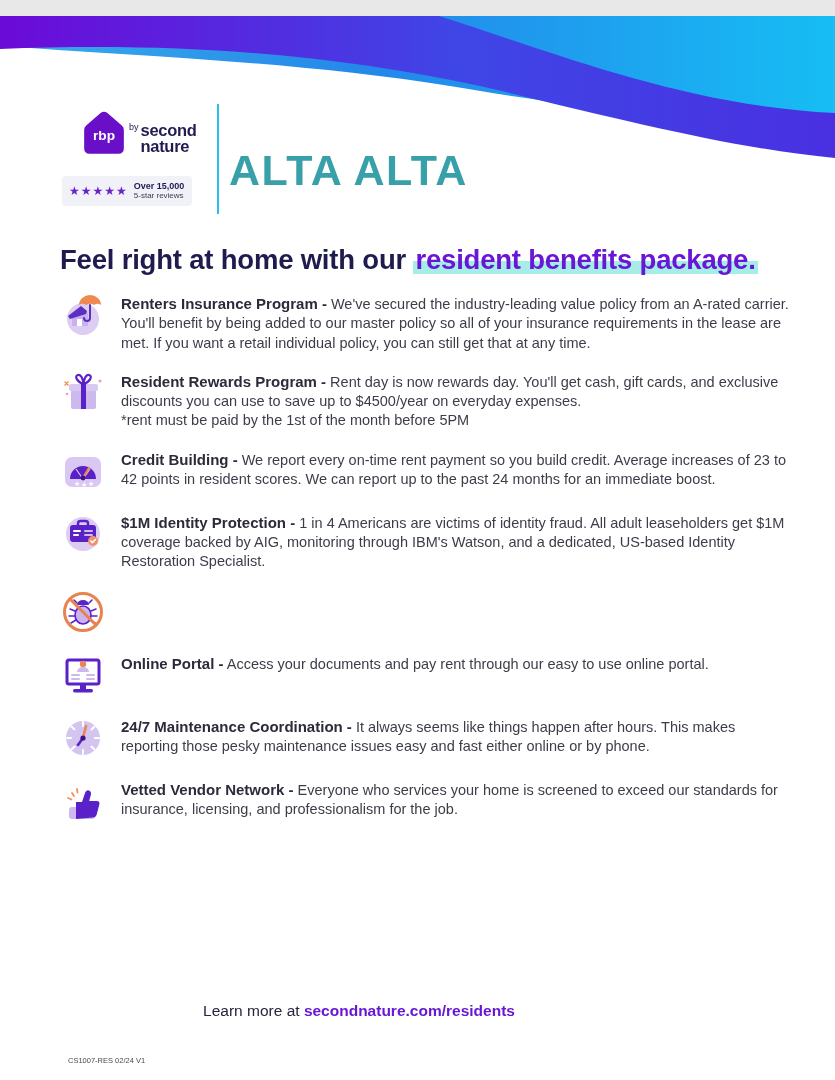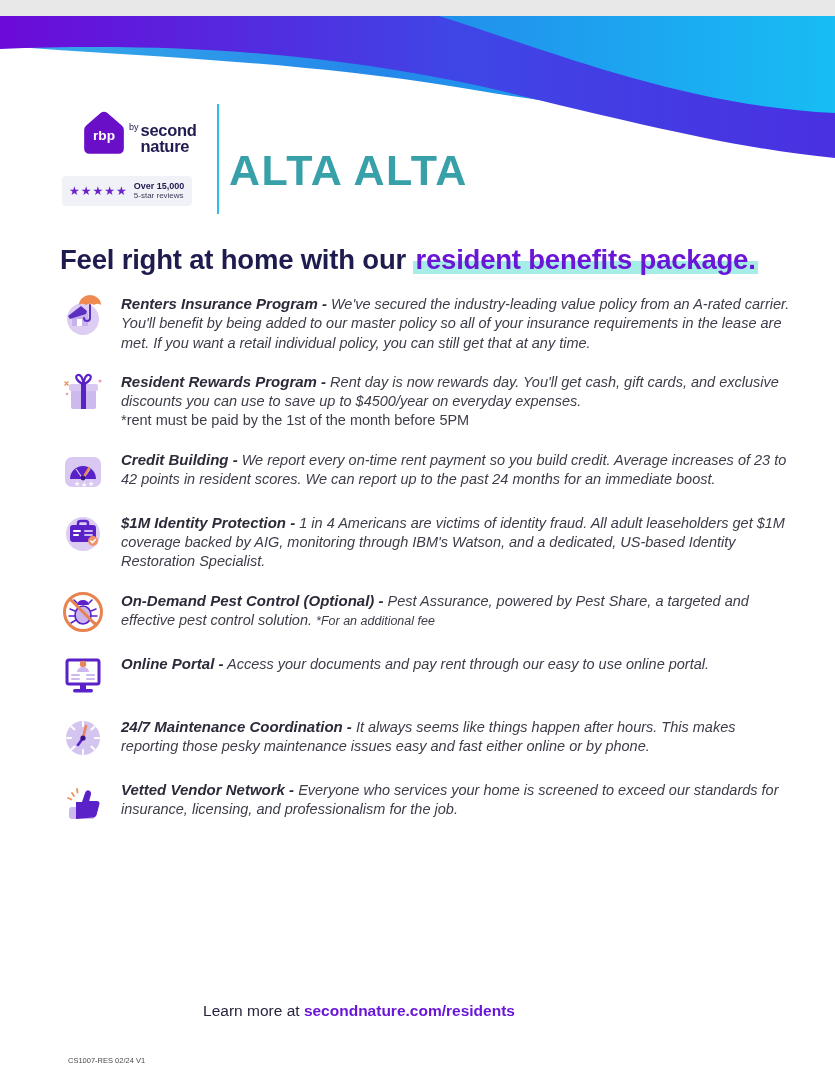--- a/index.html
+++ b/index.html
@@ -39,21 +39,21 @@
   }
   .headline .hl{
     color:#6a16d6;font-weight:800;
     background:linear-gradient(to bottom, transparent 54%, #a6ede7 54%, #a6ede7 98%, transparent 98%);
     padding:0 2px;
   }
   
   .items{position:absolute;left:60px;top:276px;width:730px;}
   .item{display:flex;gap:15px;margin-bottom:17px;min-height:46px;align-items:flex-start;}
   .item-icon{flex:0 0 46px;width:46px;height:46px;}
-  .item-text{margin:0;font-size:14.5px;line-height:1.33;color:#3f3c49;padding-top:2px;font-style:italic;}
+  .item-text{margin:0;font-size:14.5px;line-height:1.33;color:#3f3c49;padding-top:2px;}
   .item-text strong{color:#2d2a3a;font-weight:bold;font-size:15px;}
   .item-note{font-size:14.5px;line-height:1.33;color:#3f3c49;}
   .note-inline{font-size:12.5px;color:#3f3c49;}
   
   .learn-more{
     position:absolute;left:0;top:986px;width:718px;text-align:center;
     font-size:15.5px;color:#26243e;
   }
   .learn-more a{color:#6a16d6;font-weight:bold;text-decoration:none;}
   .legal{
@@ -180,25 +180,20 @@
 
     <div class="item">
       <svg class="item-icon" viewBox="0 0 46 46">
         <ellipse cx="23" cy="26" rx="8" ry="9" fill="#c9b4ee" stroke="#5b21c8" stroke-width="1.6"></ellipse>
         <path d="M17,16 a6,5 0 0 1 12,0 z" fill="#5b21c8"></path>
         <path d="M17,14 l-3,-3 M29,14 l3,-3" stroke="#5b21c8" stroke-width="1.6" stroke-linecap="round"></path>
         <path d="M15,22 l-5,-2 M15,27 h-6 M16,31 l-5,3 M31,22 l5,-2 M31,27 h6 M30,31 l5,3" stroke="#5b21c8" stroke-width="1.5" stroke-linecap="round"></path>
         <circle cx="23" cy="23" r="18.5" fill="none" stroke="#e8824e" stroke-width="3"></circle>
         <line x1="10" y1="10" x2="36" y2="36" stroke="#e8824e" stroke-width="3" stroke-linecap="round"></line>
       </svg>
-      <p class="item-text">
-        <strong>On-Demand Pest Control (Optional) -</strong>
-        <span>Pest Assurance, powered by Pest Share, a targeted and effective pest control solution.</span>
-        <span class="note-inline">*For an additional fee</span>
-      </p>
     </div>
 
     <div class="item">
       <svg class="item-icon" viewBox="0 0 46 46">
         <rect x="7" y="8" width="32" height="24" rx="2" fill="#ffffff" stroke="#5b21c8" stroke-width="3"></rect>
         <circle cx="23" cy="12" r="3.2" fill="#e8855a"></circle>
         <path d="M17,20 a6,5 0 0 1 12,0 z" fill="#cdb9ee"></path>
         <rect x="11" y="22" width="9" height="2" rx="1" fill="#cdb9ee"></rect>
         <rect x="11" y="26" width="9" height="2" rx="1" fill="#cdb9ee"></rect>
         <rect x="26" y="22" width="9" height="2" rx="1" fill="#cdb9ee"></rect>

